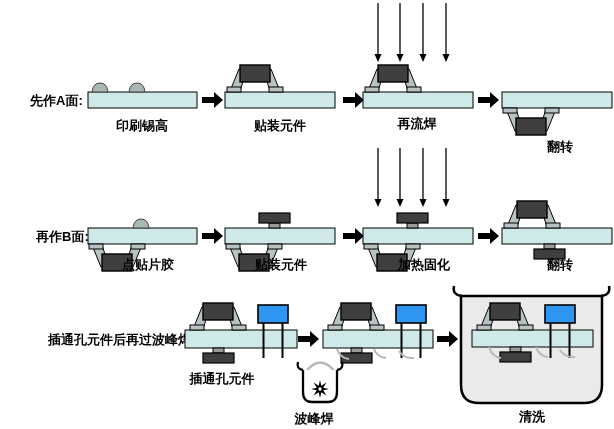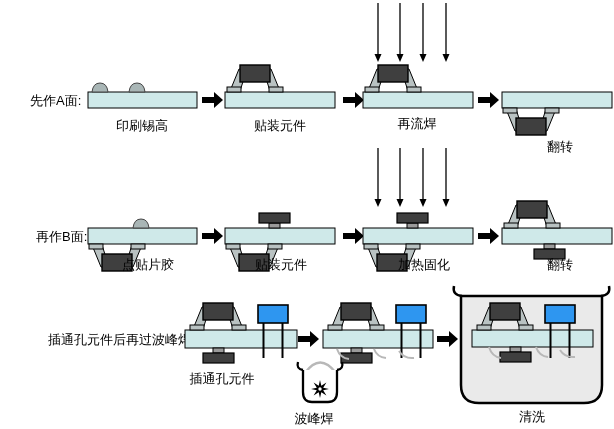--- a/index.html
+++ b/index.html
@@ -2,20 +2,21 @@
 <html><head>
 <meta charset="utf-8">
 <style>
   html,body{margin:0;padding:0;background:#ffffff;}
   .stage{
     position:relative;
     width:614px;height:429px;
     background:#ffffff;
     font-family:"Liberation Sans","DejaVu Sans",sans-serif;
     overflow:hidden;
+    font-weight:bold;
   }
   svg text{
     font-family:"Liberation Sans","DejaVu Sans",sans-serif;
     font-size:13px;
     fill:#000000;
   }
   svg text.rowlabel{font-size:13px;}
 </style>
 </head>
 <body>

